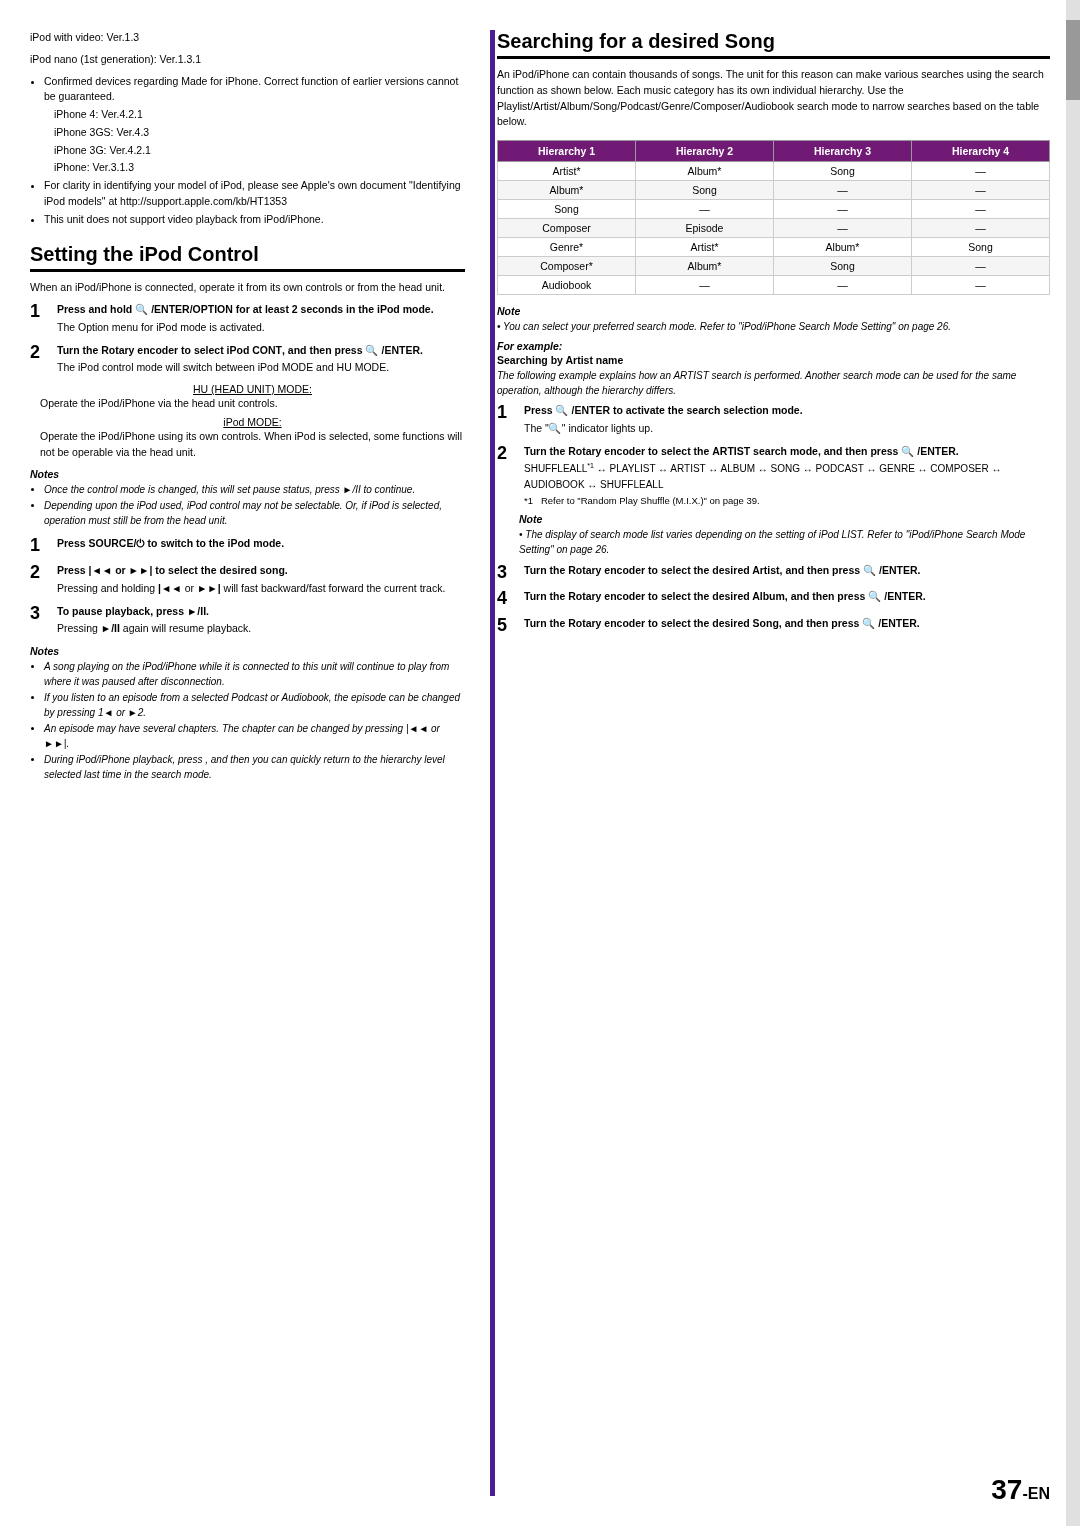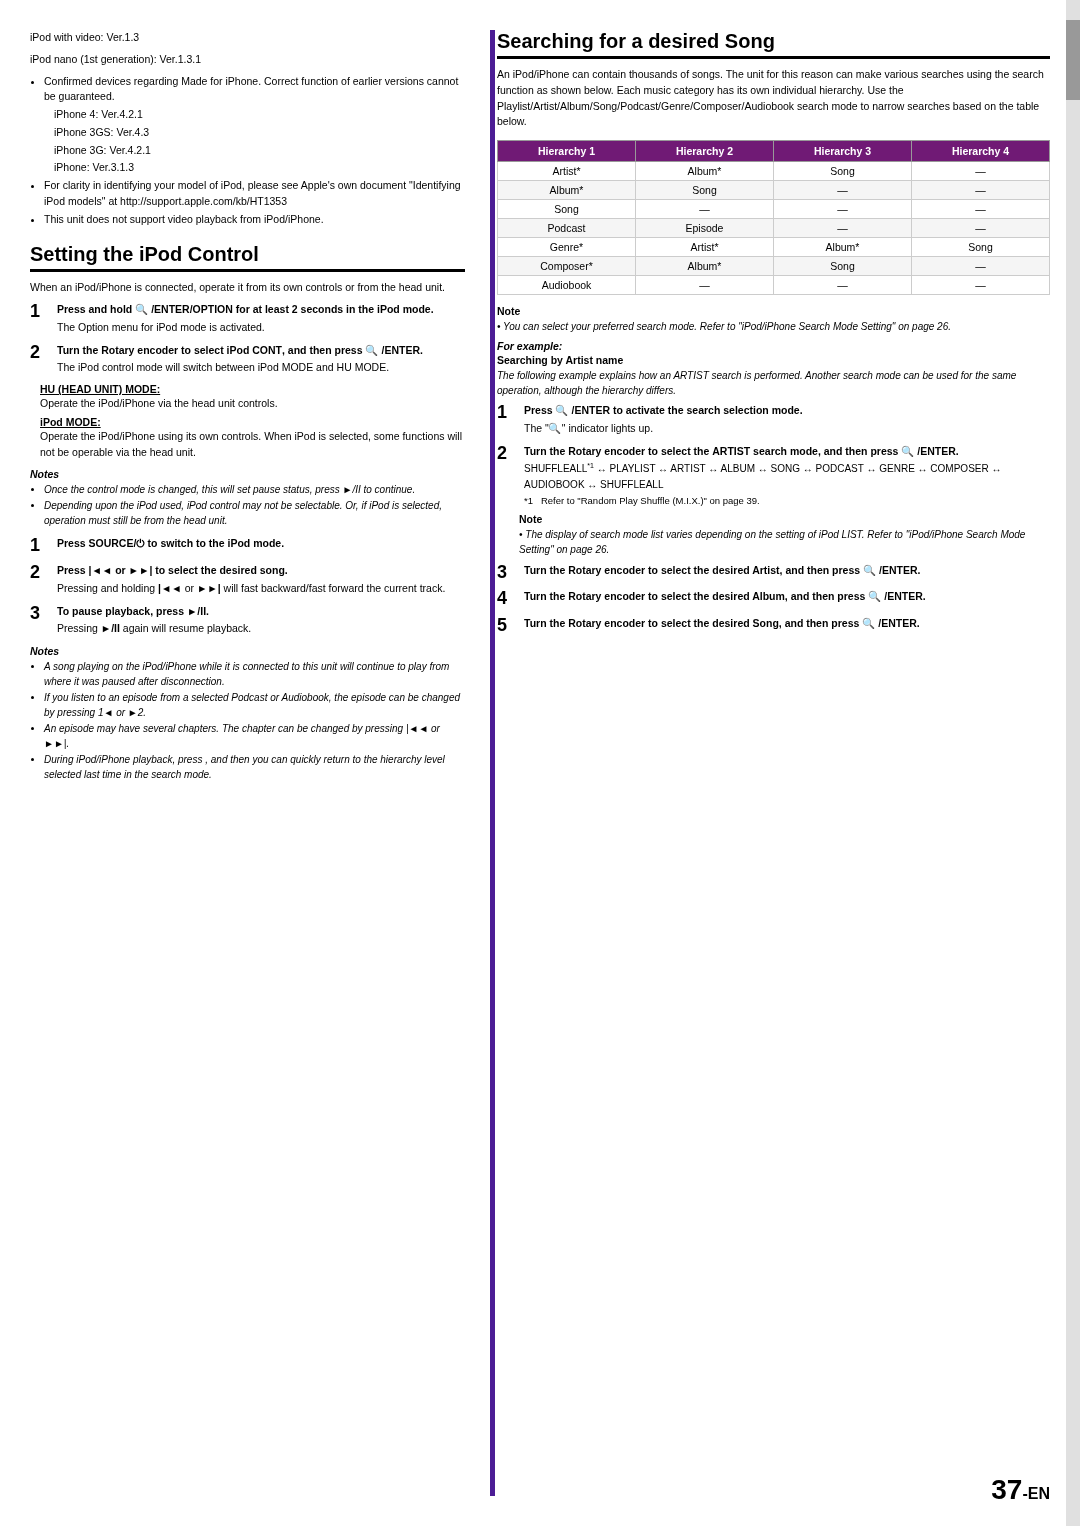--- a/index.html
+++ b/index.html
@@ -60,24 +60,25 @@
       font-weight: bold;
       line-height: 1.5;
       margin-bottom: 2px;
     }
     .step-body {
       font-size: 10.5px;
       line-height: 1.5;
     }
     .sub-heading {
       font-size: 10.5px;
-      font-weight: bold;
+      font-weight: normal;
       text-decoration: underline;
       margin-top: 5px;
       margin-bottom: 1px;
+      text-align: center;
     }
     .notes-block {
       margin: 8px 0;
     }
     .notes-title {
       font-size: 10.5px;
       font-weight: bold;
       font-style: italic;
       margin-bottom: 2px;
     }
@@ -127,20 +128,21 @@
       text-align: center;
       border: 1px solid #ccc;
     }
     .hierarchy-table tr:nth-child(even) td { background: #f5f5f5; }
     .note-block {
       margin: 6px 0;
     }
     .note-title {
       font-size: 10.5px;
       font-weight: bold;
+      font-style: italic;
       margin-bottom: 2px;
     }
     .note-text {
       font-size: 10px;
       line-height: 1.5;
       font-style: italic;
     }
     .for-example {
       font-size: 10.5px;
       font-weight: bold;
@@ -311,21 +313,21 @@
             <td>—</td>
             <td>—</td>
           </tr>
           <tr>
             <td>Song</td>
             <td>—</td>
             <td>—</td>
             <td>—</td>
           </tr>
           <tr>
-            <td>Podcast</td>
+            <td>Composer</td>
             <td>Episode</td>
             <td>—</td>
             <td>—</td>
           </tr>
           <tr>
             <td>Genre*</td>
             <td>Artist*</td>
             <td>Album*</td>
             <td>Song</td>
           </tr>

